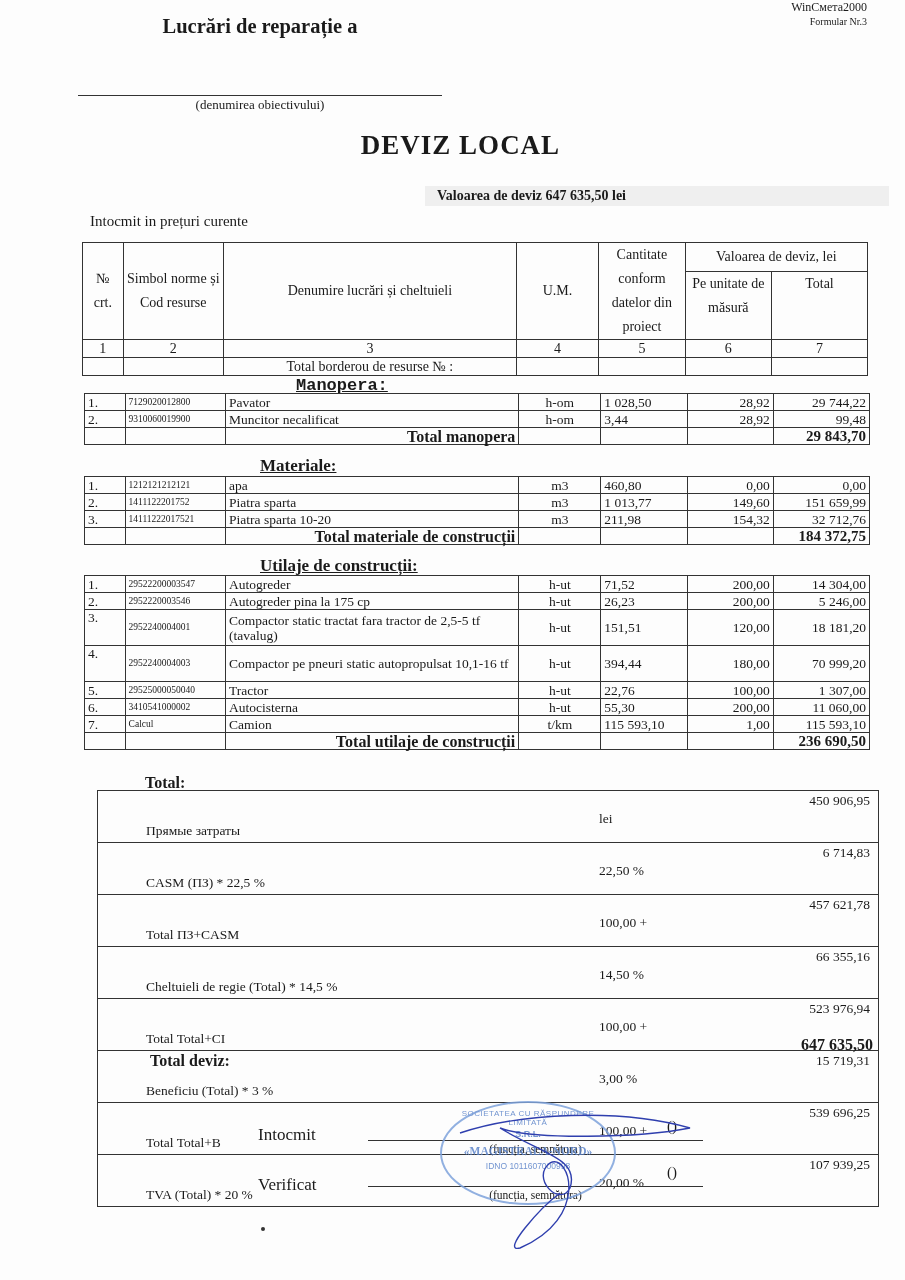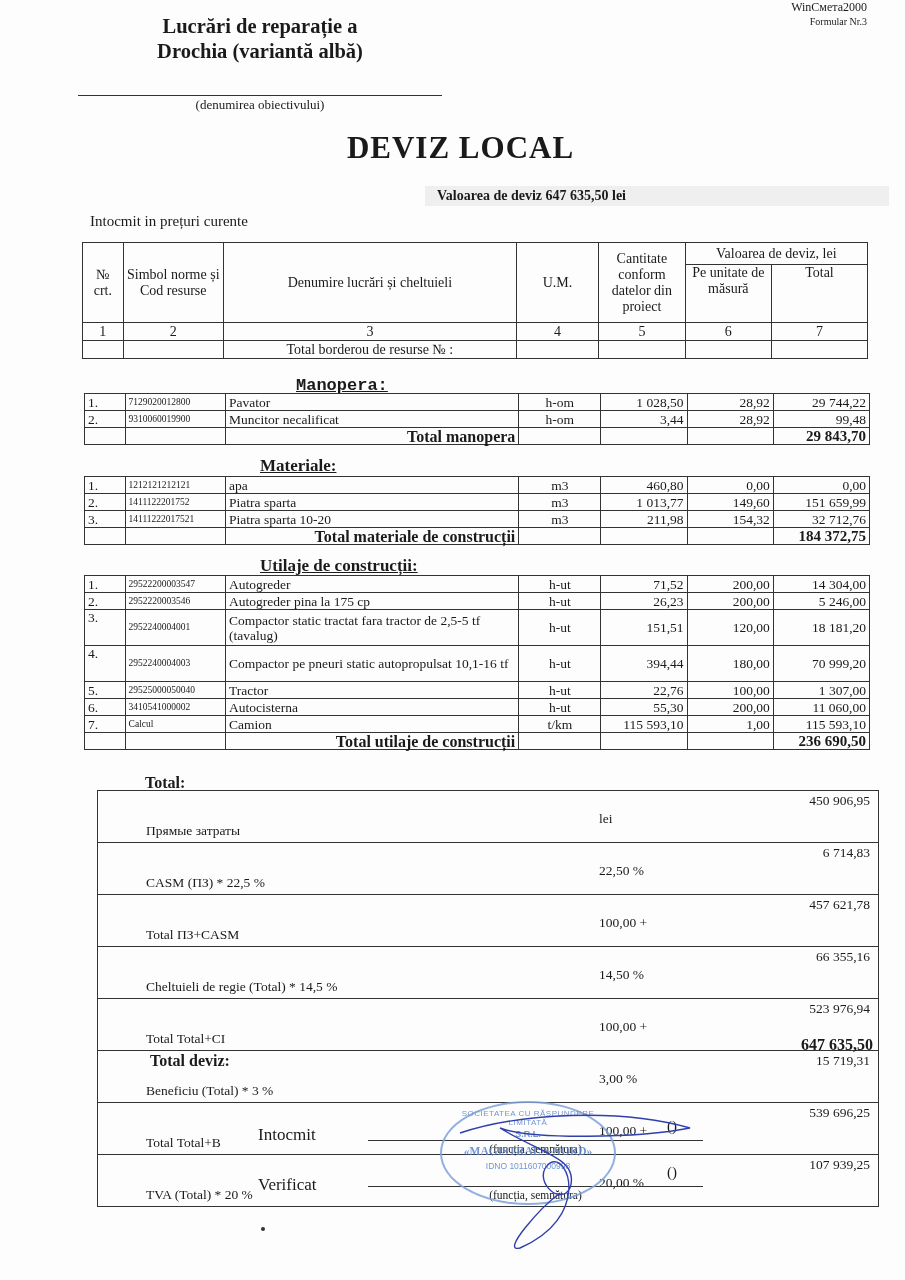--- a/index.html
+++ b/index.html
@@ -6,38 +6,38 @@
   body {
     width: 905px; height: 1280px; background: #fdfdfd; position: relative; overflow: hidden;
     font-family: "Liberation Serif", "DejaVu Serif", serif; color: #1a1a1a;
   }
   .abs { position: absolute; }
   .title-block { left: 80px; top: 14px; width: 360px; text-align: center; font-weight: bold; font-size: 20.5px; line-height: 25px; }
   .title-line { left: 78px; top: 95px; width: 364px; border-top: 1.5px solid #333; }
   .title-sub { left: 78px; top: 97px; width: 364px; text-align: center; font-size: 13px; }
   .app-tag { right: 38px; top: 0px; font-size: 12px; text-align: left; }
   .formular { right: 38px; top: 16px; font-size: 10px; }
-  .main-title { left: 0; width: 881px; top: 130px; text-align: center; font-weight: bold; font-size: 31px; letter-spacing: 1px; padding-left: 40px; box-sizing: border-box; }
+  .main-title { left: 0; width: 881px; top: 130px; text-align: center; font-weight: bold; font-size: 27px; letter-spacing: 1px; padding-left: 40px; box-sizing: border-box; }
   .valoare { left: 425px; top: 186px; width: 440px; background: #efefef; font-weight: bold; font-size: 14px; padding: 2px 12px; }
   .intocmit-pret { left: 90px; top: 213px; font-size: 15px; }
 
   table { border-collapse: collapse; }
   .grid td, .grid th { border: 1px solid #333; font-weight: normal; padding: 0 3px; }
   .hdr { left: 82px; top: 242px; width: 786px; font-size: 14px; }
-  .hdr th { line-height: 16px; vertical-align: middle; }
+  .hdr th { line-height: 24px; vertical-align: middle; }
   .hdr td { text-align: center; height: 17px; font-size: 14px; }
   .sec-title { font-weight: bold; font-size: 17px; text-decoration: underline; }
   .mono { font-family: "Liberation Mono", "DejaVu Sans Mono", monospace; }
   .tbl { left: 84px; width: 786px; font-size: 13.5px; }
   .tbl td { height: 16px; line-height: 15px; }
   .c-nr { width: 34px; }
   .c-cod { width: 94px; font-size: 9.5px; }
   .c-den { width: 290px; }
   .c-um { width: 76px; text-align: center; }
-  .c-q { width: 80px; text-align: right; }
+  .c-q { width: 80px; text-align: left; }
   .c-pu { width: 80px; text-align: right; }
   .c-tot { width: 90px; text-align: right; }
   .tot-row td { font-weight: bold; font-size: 15px; }
   .tot-row .lbl { text-align: right; font-size: 16px; }
 
   .sum-title { left: 145px; top: 774px; font-weight: bold; font-size: 16px; }
   .sumtbl { left: 97px; top: 790px; width: 782px; font-size: 13.5px; border: 1px solid #333; }
   .sumtbl td { height: 30px; border-top: 1px solid #333; vertical-align: top; }
   .sumtbl tr:first-child td { border-top: none; }
   .sumtbl .s-lbl { padding: 10px 0 0 48px; vertical-align: bottom; padding-bottom: 3px; }
@@ -61,21 +61,20 @@
   .dot { left: 261px; top: 1227px; width: 4px; height: 4px; background: #333; border-radius: 50%; }
 </style>
 </head>
 <body>
 
 <div class="abs app-tag">WinСмета2000</div>
 <div class="abs formular">Formular Nr.3</div>
 
 <div class="abs title-block">
   <div>Lucrări de reparație a</div>
-  <div>Drochia (variantă albă)</div>
 </div>
 <div class="abs title-line"></div>
 <div class="abs title-sub">(denumirea obiectivului)</div>
 
 <div class="abs main-title">DEVIZ  LOCAL</div>
 <div class="abs valoare">Valoarea de deviz  647 635,50 lei</div>
 <div class="abs intocmit-pret">Intocmit in prețuri  curente</div>
 
 <table class="abs hdr grid">
   <tbody>

